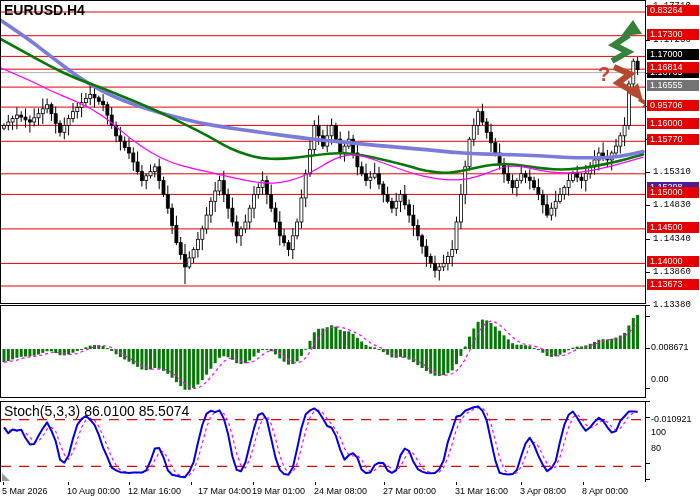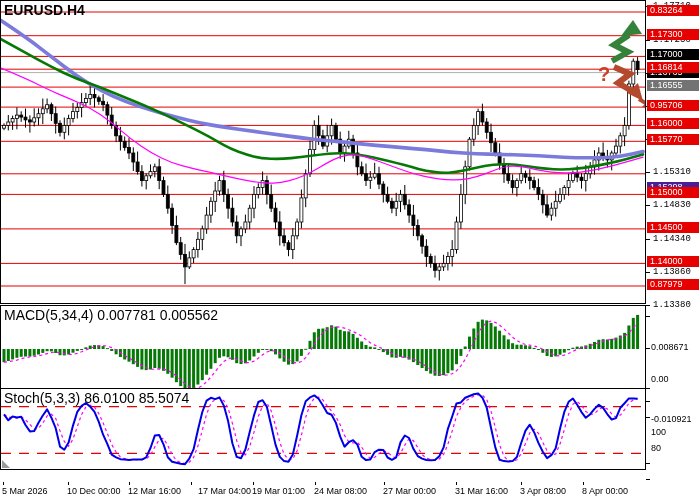--- a/index.html
+++ b/index.html
@@ -1,21 +1,21 @@
 <!DOCTYPE html>
 <html><head>
 <meta charset="utf-8">
 <style>
   html,body{margin:0;padding:0;background:#fff;}
   body{width:700px;height:500px;font-family:"Liberation Sans",sans-serif;-webkit-font-smoothing:none;}
   #terminal{position:relative;width:700px;height:500px;background:#fff;overflow:hidden;}
   .panel{position:absolute;left:0;width:646px;background:#fff;border:1px solid #000;box-sizing:border-box;}
   #main-panel{top:0;height:304px;}
   #macd-panel{top:305px;height:93px;}
-  #stoch-panel{top:388px;height:82px;}
+  #stoch-panel{top:401px;height:82px;}
   .panel svg{position:absolute;left:0;top:0;}
   .ind-label{position:absolute;left:3px;top:1px;font-size:14px;color:#000;white-space:nowrap;z-index:5;}
   .sym{font-weight:bold;}
   #price-axis{position:absolute;left:646px;top:0;width:54px;height:482px;background:#fff;}
   .pa-item{position:absolute;font-size:9px;height:11px;line-height:11px;white-space:nowrap;}
   .pa-scale{left:7px;color:#000;font-family:Liberation Mono, monospace;}
   .pa-tick{position:absolute;left:0;width:4px;height:1px;background:#000;}
   .pa-red{left:1px;width:49px;color:#fff;padding-left:3px;z-index:3;}
   .pa-bid{left:1px;width:49px;color:#fff;padding-left:3px;z-index:2;}
   .ax-val{left:5px;color:#000;margin-top:31px;}
@@ -500,21 +500,20 @@
         <rect x="604.9" y="33.5" width="3" height="9.5" fill="#067806"></rect>
         <rect x="609.2" y="32.8" width="3" height="10.2" fill="#067806"></rect>
         <rect x="613.5" y="31.6" width="3" height="11.4" fill="#067806"></rect>
         <rect x="617.8" y="29.5" width="3" height="13.5" fill="#067806"></rect>
         <rect x="622.1" y="26.9" width="3" height="16.1" fill="#067806"></rect>
         <rect x="626.4" y="19.5" width="3" height="23.5" fill="#067806"></rect>
         <rect x="630.8" y="11.9" width="3" height="31.1" fill="#067806"></rect>
         <rect x="635.1" y="8.9" width="3" height="34.1" fill="#067806"></rect>
         <path d="M3,56.2 L7.3,55.6 L11.6,54.9 L15.9,54.1 L20.2,52.7 L24.5,51.6 L28.9,50.9 L33.2,50.4 L37.5,49.8 L41.8,48.9 L46.1,47.6 L50.4,46.5 L54.7,46.1 L59,46.7 L63.3,47.7 L67.6,48.5 L72,48.4 L76.3,47.4 L80.6,45.8 L84.9,44.0 L89.2,42.2 L93.5,40.7 L97.8,39.8 L102.1,39.5 L106.4,40.2 L110.7,41.6 L115.1,43.9 L119.4,46.6 L123.7,49.5 L128,52.1 L132.3,54.6 L136.6,57.1 L140.9,59.6 L145.2,61.7 L149.5,63.0 L153.8,63.3 L158.2,63.1 L162.5,63.2 L166.8,64.3 L171.1,66.7 L175.4,70.1 L179.7,73.9 L184,77.9 L188.3,80.9 L192.6,82.4 L196.9,82.0 L201.3,79.6 L205.6,75.8 L209.9,71.0 L214.2,65.7 L218.5,60.1 L222.8,55.5 L227.1,52.7 L231.4,51.8 L235.7,53.2 L240,55.1 L244.4,56.6 L248.7,56.7 L253,55.1 L257.3,52.2 L261.6,48.8 L265.9,46.0 L270.2,44.6 L274.5,45.1 L278.8,47.3 L283.1,50.5 L287.5,53.8 L291.8,56.2 L296.1,57.0 L300.4,55.5 L304.7,51.6 L309,45.7 L313.3,38.4 L317.6,31.7 L321.9,26.6 L326.2,23.2 L330.6,21.5 L334.9,20.9 L339.2,21.2 L343.5,22.2 L347.8,23.8 L352.1,25.6 L356.4,27.6 L360.7,30.2 L365,33.6 L369.3,36.8 L373.7,39.1 L378,41.1 L382.3,42.9 L386.6,44.9 L390.9,47.4 L395.2,49.5 L399.5,50.7 L403.8,51.5 L408.1,52.0 L412.4,53.1 L416.8,55.1 L421.1,57.7 L425.4,60.5 L429.7,63.4 L434,66.1 L438.3,68.1 L442.6,69.1 L446.9,69.0 L451.2,67.7 L455.5,64.8 L459.9,59.9 L464.2,53.3 L468.5,44.8 L472.8,35.9 L477.1,27.4 L481.4,20.6 L485.7,16.6 L490,15.2 L494.3,16.4 L498.6,19.1 L503,22.9 L507.3,27.0 L511.6,31.2 L515.9,34.6 L520.2,37.0 L524.5,38.5 L528.8,39.2 L533.1,40.0 L537.4,41.3 L541.8,43.2 L546.1,45.7 L550.4,47.9 L554.7,49.5 L559,50.0 L563.3,49.1 L567.6,47.5 L571.9,45.3 L576.2,43.3 L580.5,41.7 L584.8,40.6 L589.2,39.6 L593.5,38.4 L597.8,36.7 L602.1,35.2 L606.4,34.1 L610.7,33.3 L615,32.8 L619.3,31.8 L623.6,30.2 L627.9,26.9 L632.3,21.9 L636.6,16.8" fill="none" stroke="#ff00ff" stroke-width="1.2" stroke-dasharray="3,3"></path>
       </svg>
-    <span class="ind-label">MACD(5,34,4) 0.007781 0.005562</span>
   </div>
 
   <div class="panel" id="stoch-panel">
     <svg id="stoch-svg" width="644" height="80" viewBox="0 0 644 80">
         <line x1="0" x2="644" y1="17.6" y2="17.6" stroke="#e60000" stroke-width="1.4" stroke-dasharray="10,8"></line>
         <line x1="0" x2="644" y1="64.4" y2="64.4" stroke="#e60000" stroke-width="1.4" stroke-dasharray="10,8"></line>
         <path d="M3,25.4 L7.3,28.4 L11.6,28.1 L15.9,29.1 L20.2,27.9 L24.5,30.8 L28.9,35.4 L33.2,40.2 L37.5,39.4 L41.8,34.1 L46.1,26.9 L50.4,25.2 L54.7,29.4 L59,41.9 L63.3,52.5 L67.6,57.3 L72,50.2 L76.3,37.6 L80.6,25.4 L84.9,17.9 L89.2,16.2 L93.5,18.2 L97.8,24.5 L102.1,33.8 L106.4,44.6 L110.7,55.5 L115.1,63.1 L119.4,68.0 L123.7,69.7 L128,70.6 L132.3,70.7 L136.6,70.7 L140.9,70.6 L145.2,69.9 L149.5,66.0 L153.8,58.0 L158.2,50.6 L162.5,49.3 L166.8,56.5 L171.1,65.4 L175.4,71.6 L179.7,73.7 L184,74.6 L188.3,73.2 L192.6,68.4 L196.9,57.0 L201.3,41.4 L205.6,25.2 L209.9,14.4 L214.2,10.2 L218.5,9.1 L222.8,11.7 L227.1,19.0 L231.4,34.3 L235.7,51.5 L240,63.8 L244.4,65.9 L248.7,57.5 L253,43.2 L257.3,27.4 L261.6,16.9 L265.9,14.0 L270.2,21.9 L274.5,36.7 L278.8,53.3 L283.1,65.2 L287.5,70.9 L291.8,70.2 L296.1,61.7 L300.4,46.2 L304.7,28.4 L309,15.6 L313.3,9.0 L317.6,8.2 L321.9,10.9 L326.2,16.8 L330.6,22.1 L334.9,27.9 L339.2,35.7 L343.5,46.4 L347.8,52.8 L352.1,54.0 L356.4,53.4 L360.7,58.2 L365,64.8 L369.3,69.8 L373.7,68.2 L378,64.7 L382.3,61.6 L386.6,63.4 L390.9,66.8 L395.2,69.2 L399.5,64.2 L403.8,56.1 L408.1,49.6 L412.4,51.8 L416.8,58.6 L421.1,65.5 L425.4,69.2 L429.7,70.6 L434,71.1 L438.3,69.9 L442.6,65.5 L446.9,55.2 L451.2,41.9 L455.5,27.2 L459.9,18.4 L464.2,12.2 L468.5,9.7 L472.8,7.0 L477.1,5.6 L481.4,6.1 L485.7,10.5 L490,22.0 L494.3,38.5 L498.6,56.0 L503,67.1 L507.3,71.8 L511.6,72.2 L515.9,70.8 L520.2,64.7 L524.5,54.6 L528.8,43.8 L533.1,40.2 L537.4,44.3 L541.8,53.3 L546.1,61.9 L550.4,66.0 L554.7,64.9 L559,55.1 L563.3,40.7 L567.6,25.2 L571.9,15.1 L576.2,12.7 L580.5,16.1 L584.8,22.5 L589.2,25.7 L593.5,24.6 L597.8,20.3 L602.1,18.2 L606.4,20.0 L610.7,24.9 L615,28.3 L619.3,26.1 L623.6,20.7 L627.9,14.1 L632.3,11.0 L636.6,9.6" fill="none" stroke="#ff00ff" stroke-width="1.2" stroke-dasharray="3,3"></path>
         <path d="M3,25.4 L7.3,31.3 L11.6,27.5 L15.9,28.5 L20.2,27.8 L24.5,36.0 L28.9,42.4 L33.2,42.1 L37.5,33.7 L41.8,26.5 L46.1,20.4 L50.4,28.7 L54.7,39.2 L59,57.6 L63.3,60.7 L67.6,53.5 L72,36.6 L76.3,22.8 L80.6,16.9 L84.9,14.0 L89.2,17.7 L93.5,22.8 L97.8,32.9 L102.1,45.7 L106.4,55.2 L110.7,65.6 L115.1,68.4 L119.4,70.2 L123.7,70.6 L128,71.0 L132.3,70.5 L136.6,70.6 L140.9,70.6 L145.2,68.4 L149.5,59.0 L153.8,46.6 L158.2,46.0 L162.5,55.3 L166.8,68.2 L171.1,72.7 L175.4,73.8 L179.7,74.7 L184,75.2 L188.3,69.7 L192.6,60.2 L196.9,41.0 L201.3,23.0 L205.6,11.6 L209.9,8.8 L214.2,10.1 L218.5,8.4 L222.8,16.6 L227.1,32.1 L231.4,54.3 L235.7,67.9 L240,69.3 L244.4,60.5 L248.7,42.9 L253,26.4 L257.3,13.0 L261.6,11.2 L265.9,17.9 L270.2,36.5 L274.5,55.6 L278.8,67.9 L283.1,72.1 L287.5,72.8 L291.8,65.6 L296.1,46.8 L300.4,26.3 L304.7,12.2 L309,8.4 L313.3,6.4 L317.6,9.8 L321.9,16.5 L326.2,24.0 L330.6,25.8 L334.9,33.9 L339.2,47.6 L343.5,57.7 L347.8,53.2 L352.1,51.2 L356.4,55.6 L360.7,67.8 L365,71.1 L369.3,70.4 L373.7,63.1 L378,60.7 L382.3,61.1 L386.6,68.5 L390.9,70.8 L395.2,68.3 L399.5,53.4 L403.8,46.5 L408.1,49.0 L412.4,59.8 L416.8,67.1 L421.1,69.6 L425.4,71.0 L429.7,71.3 L434,70.9 L438.3,67.3 L442.6,58.4 L446.9,39.8 L451.2,27.5 L455.5,14.4 L459.9,13.4 L464.2,8.7 L468.5,7.0 L472.8,5.3 L477.1,4.4 L481.4,8.7 L485.7,18.5 L490,38.8 L494.3,58.4 L498.6,70.8 L503,72.1 L507.3,72.4 L511.6,72.1 L515.9,68.0 L520.2,54.0 L524.5,41.7 L528.8,35.7 L533.1,43.2 L537.4,53.9 L541.8,62.7 L546.1,69.1 L550.4,66.2 L554.7,59.3 L559,39.8 L563.3,22.9 L567.6,12.8 L571.9,9.5 L576.2,15.7 L580.5,23.1 L584.8,28.8 L589.2,25.2 L593.5,19.9 L597.8,15.7 L602.1,18.9 L606.4,25.3 L610.7,30.5 L615,29.1 L619.3,18.8 L623.6,14.2 L627.9,9.4 L632.3,9.4 L636.6,9.8" fill="none" stroke="#0000e6" stroke-width="2" stroke-linejoin="round"></path>
       </svg>
     <span class="ind-label">Stoch(5,3,3) 86.0100 85.5074</span>
@@ -548,41 +547,41 @@
       <div class="pa-item pa-red" style="top:49.4px;background:#000000;color:#ffffff">1.17000</div>
       <div class="pa-item pa-red" style="top:62.2px;background:#e60000;color:#ffffff">1.16814</div>
       <div class="pa-item pa-red" style="top:80.1px;background:#737373;color:#ffffff">1.16555</div>
       <div class="pa-item pa-red" style="top:100.1px;background:#e60000;color:#ffffff">0.95706</div>
       <div class="pa-item pa-red" style="top:118.4px;background:#e60000;color:#ffffff">1.16000</div>
       <div class="pa-item pa-red" style="top:134.3px;background:#e60000;color:#ffffff">1.15770</div>
       <div class="pa-item pa-red" style="top:182px;background:#4c1d95;color:#ffffff">1.15298</div>
       <div class="pa-item pa-red" style="top:187.4px;background:#e60000;color:#ffffff">1.15000</div>
       <div class="pa-item pa-red" style="top:221.9px;background:#e60000;color:#ffffff">1.14500</div>
       <div class="pa-item pa-red" style="top:256.4px;background:#e60000;color:#ffffff">1.14000</div>
-      <div class="pa-item pa-red" style="top:279px;background:#e60000;color:#ffffff">0.87979</div>
+      <div class="pa-item pa-red" style="top:279px;background:#e60000;color:#ffffff">1.13673</div>
       <div class="pa-tick" style="top:316px"></div>
       <div class="pa-item ax-val" style="top:311px">0.008671</div>
       <div class="pa-tick" style="top:348px"></div>
       <div class="pa-item ax-val" style="top:343px">0.00</div>
       <div class="pa-tick" style="top:388px"></div>
       <div class="pa-item ax-val" style="top:383px">-0.010921</div>
       <div class="pa-tick" style="top:401px"></div>
       <div class="pa-item ax-val" style="top:396px">100</div>
       <div class="pa-tick" style="top:416.6px"></div>
       <div class="pa-item ax-val" style="top:411.6px">80</div>
       <div class="pa-tick" style="top:463.4px"></div>
       <div class="pa-item ax-val" style="top:458.4px">20</div>
       <div class="pa-tick" style="top:479px"></div>
       <div class="pa-item ax-val" style="top:474px">0</div>
     </div>
   <div id="time-axis">
       <div class="t-tick" style="left:3px"></div>
       <div class="t-label" style="left:2px">5 Mar 2026</div>
       <div class="t-tick" style="left:68px"></div>
-      <div class="t-label" style="left:67px">10 Dec 00:00</div>
+      <div class="t-label" style="left:67px">10 Aug 00:00</div>
       <div class="t-tick" style="left:129px"></div>
       <div class="t-label" style="left:128px">12 Mar 16:00</div>
       <div class="t-tick" style="left:191px"></div>
       <div class="t-label" style="left:198px">17 Mar 04:00</div>
       <div class="t-tick" style="left:253px"></div>
       <div class="t-label" style="left:252px">19 Mar 01:00</div>
       <div class="t-tick" style="left:315px"></div>
       <div class="t-label" style="left:314px">24 Mar 08:00</div>
       <div class="t-tick" style="left:384px"></div>
       <div class="t-label" style="left:383px">27 Mar 00:00</div>

